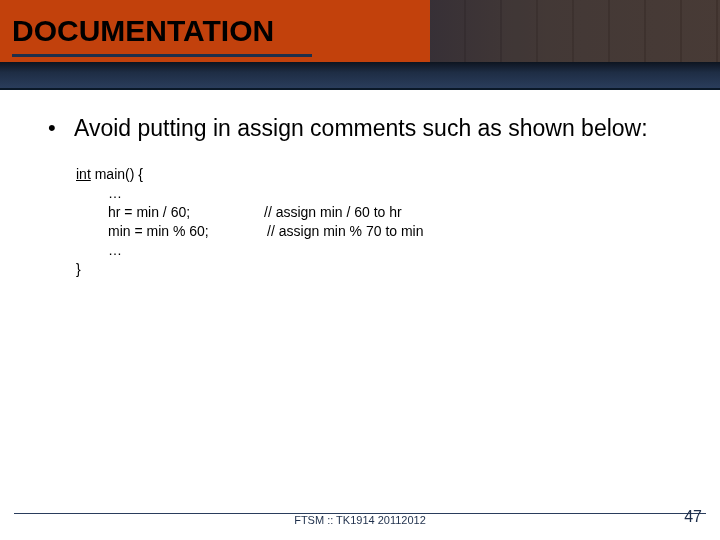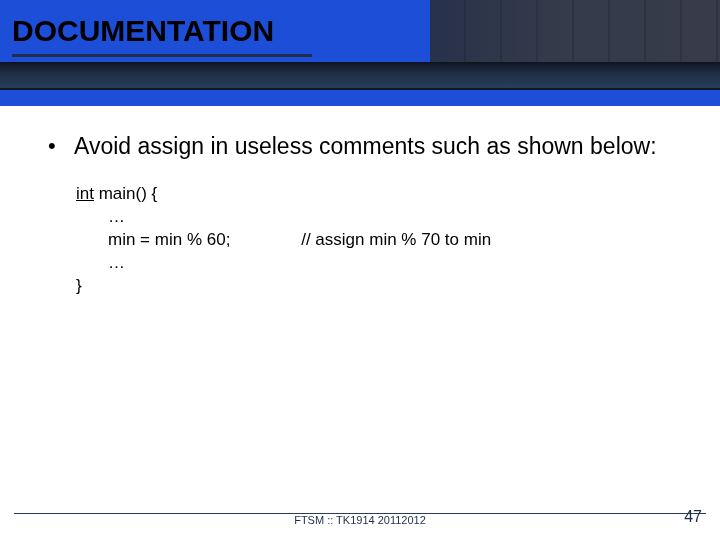--- a/index.html
+++ b/index.html
@@ -7,22 +7,22 @@
     padding: 0;
     width: 720px;
     height: 540px;
     font-family: Arial, Helvetica, sans-serif;
     background: #ffffff;
     overflow: hidden;
     color: #000;
   }
   .header {
     position: relative;
-    height: 106px;
-    background: #1d4ed8;
+    height: 88px;
+    background: #c2410c;
   }
   .header-title {
     position: absolute;
     top: 14px;
     left: 12px;
     font-size: 30px;
     font-weight: bold;
     color: #000;
     letter-spacing: 0px;
   }
@@ -67,21 +67,21 @@
   }
   .bullet-dot {
     width: 26px;
     flex: 0 0 26px;
     text-align: left;
     font-size: 22px;
   }
   .code-block {
     margin-left: 28px;
     margin-top: 22px;
-    font-size: 17px;
+    font-size: 14px;
     line-height: 1.35;
     font-family: Arial, Helvetica, sans-serif;
   }
   .code-sig .kw {
     text-decoration: underline;
   }
   .code-indent {
     margin-left: 32px;
     white-space: pre;
   }
@@ -123,28 +123,29 @@
 <div class="header">
   <div class="photo"></div>
   <div class="header-title">DOCUMENTATION</div>
   <div class="title-underline"></div>
   <div class="bar-area"></div>
 </div>
 
 <div class="content">
   <div class="bullet-row">
     <div class="bullet-dot">•</div>
-    <div>Avoid assign in useless comments such as shown below:</div>
+    <div>Avoid putting in assign comments such as shown below:</div>
   </div>
 
   <div class="code-block">
     <div class="code-sig">
       <span class="kw">int</span><span> main() {</span>
     </div>
     <div class="code-indent">…</div>
+    <div class="code-indent">hr = min / 60;                   // assign min / 60 to hr</div>
     <div class="code-indent">min = min % 60;               // assign min % 70 to min</div>
     <div class="code-indent">…</div>
     <div>}</div>
   </div>
 </div>
 
 <div class="footer-rule"></div>
 <div class="footer">
   <div class="footer-center">FTSM :: TK1914 20112012</div>
   <div class="footer-right">47</div>

